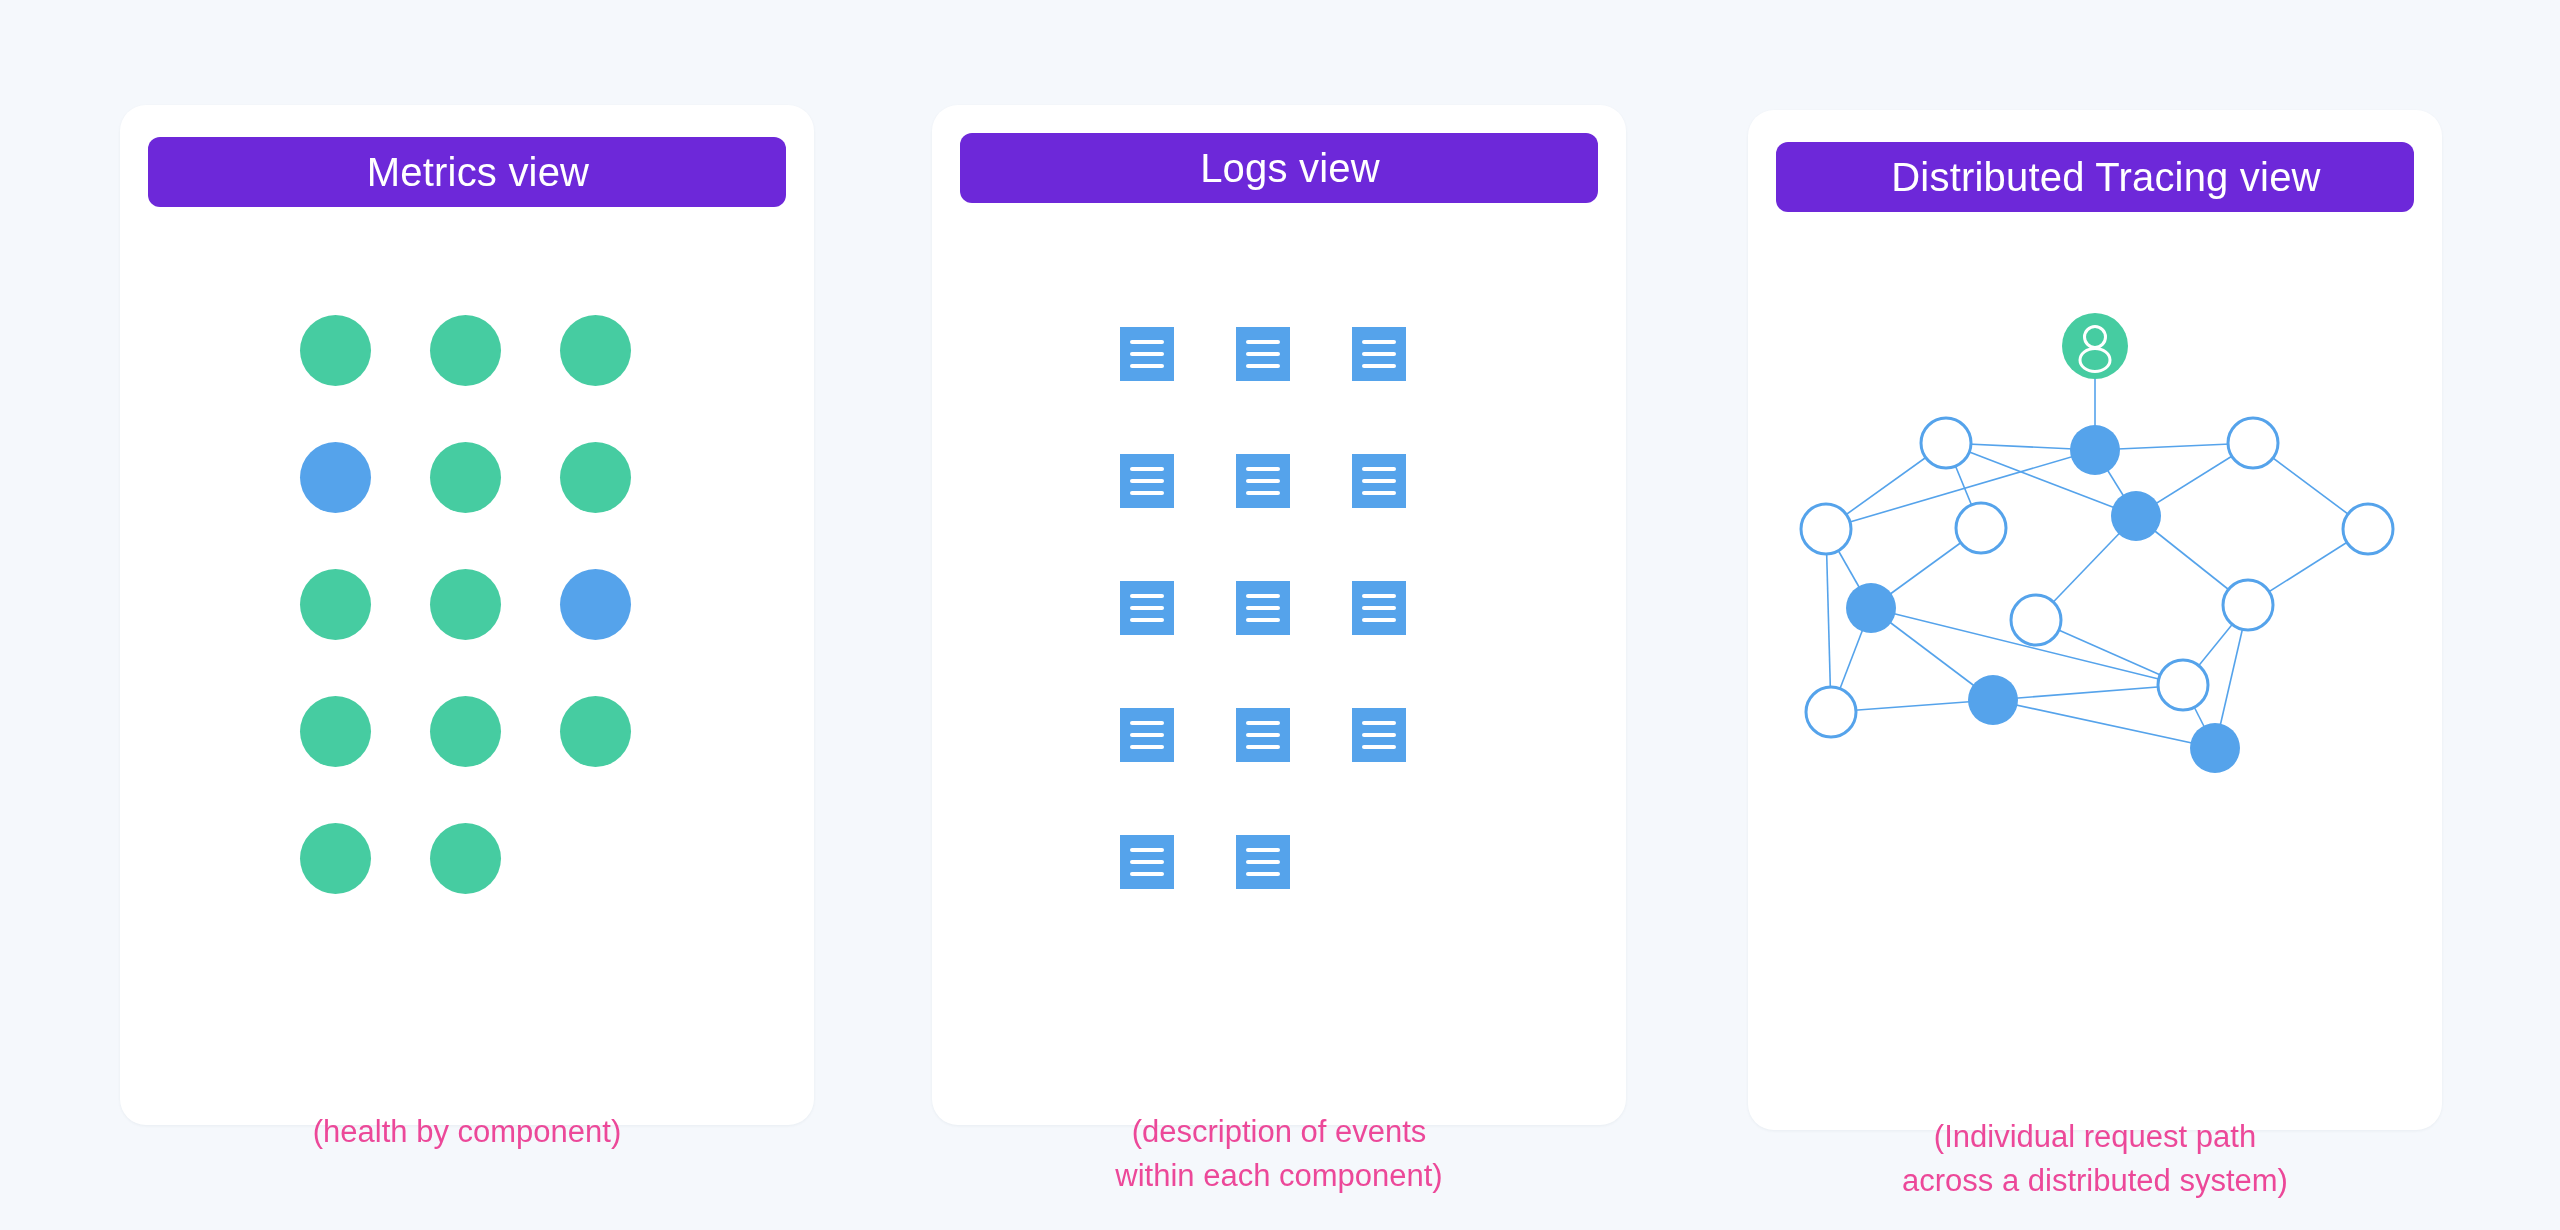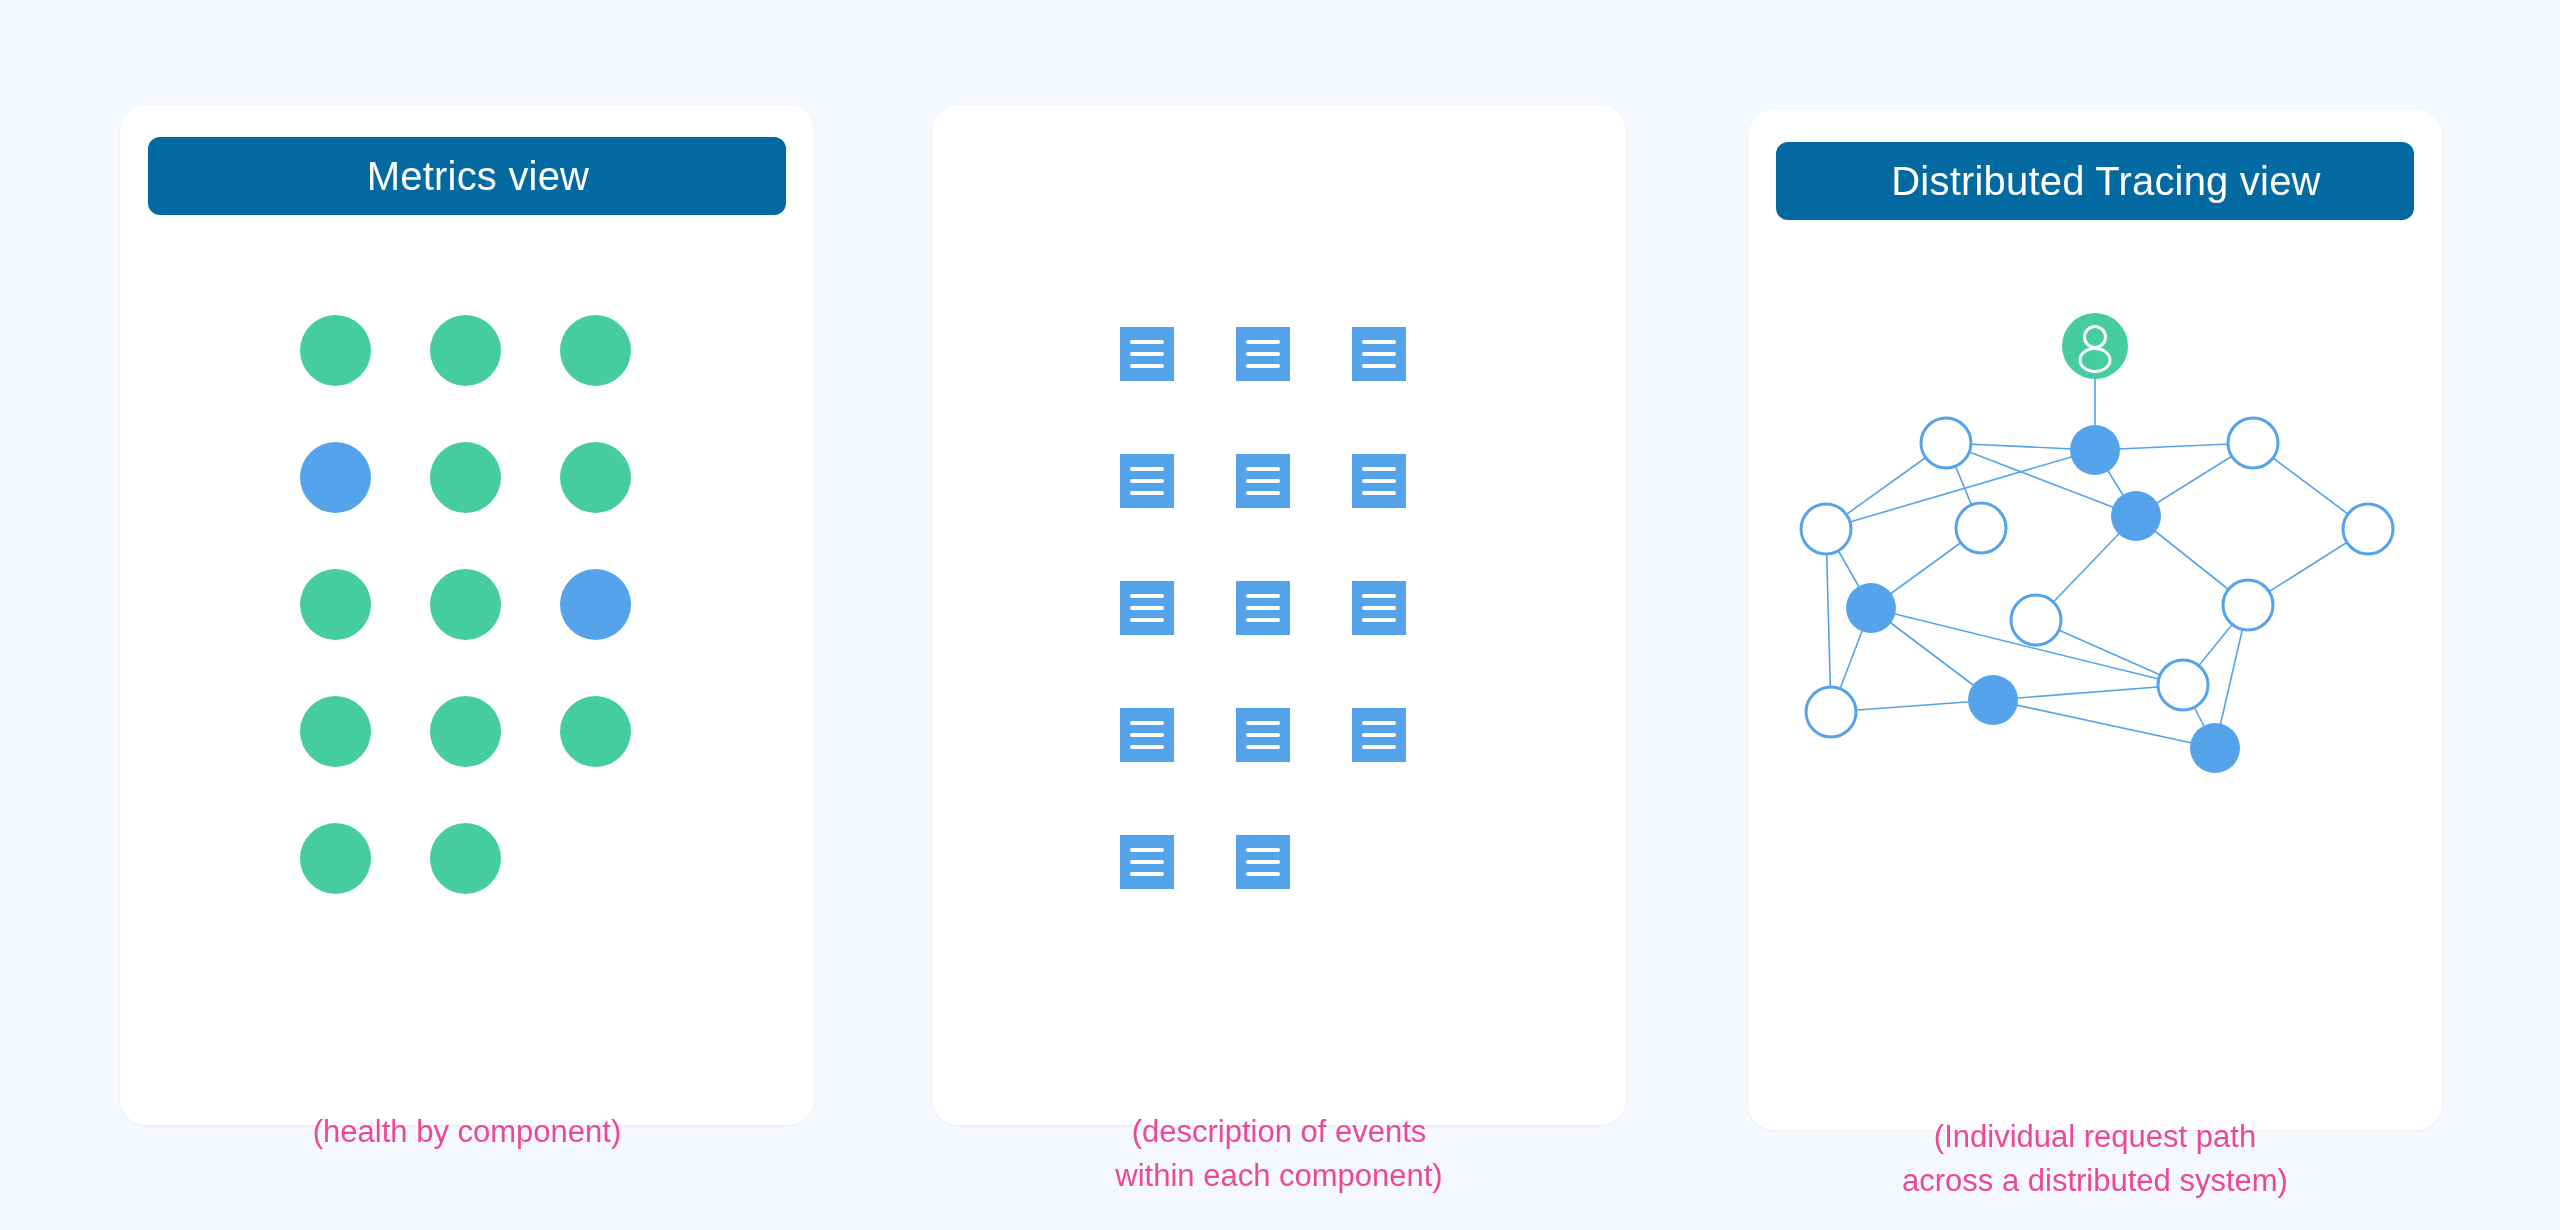--- a/index.html
+++ b/index.html
@@ -28,22 +28,22 @@
   }
 
   .card-metrics { left: 120px;  top: 105px; width: 694px;  height: 1020px; }
   .card-logs    { left: 932px;  top: 105px; width: 694px;  height: 1020px; }
   .card-tracing { left: 1748px; top: 110px; width: 694px;  height: 1020px; }
 
   .card-header {
     position: absolute;
     left: 28px;
     right: 28px;
-    height: 78px;
-    background: #0369a1;
+    height: 70px;
+    background: #6d28d9;
     border-radius: 12px;
     display: flex;
     align-items: center;
     justify-content: center;
     color: #ffffff;
     font-size: 40px;
     font-weight: 500;
     letter-spacing: 0.2px;
     padding-left: 22px;
   }
@@ -168,20 +168,23 @@
         <div class="metric-dot green"></div>
         <div class="metric-dot green"></div>
         <div class="metric-dot empty"></div>
       </div>
     </div>
 
     <div class="card-caption">(health by component)</div>
   </div>
 
   <div class="card card-logs">
+    <div class="card-header">
+      <span>Logs view</span>
+    </div>
 
     <div class="logs-grid">
       <div class="logs-row">
         <div class="log-item">
           <div class="log-line"></div>
           <div class="log-line"></div>
           <div class="log-line"></div>
         </div>
         <div class="log-item">
           <div class="log-line"></div>

